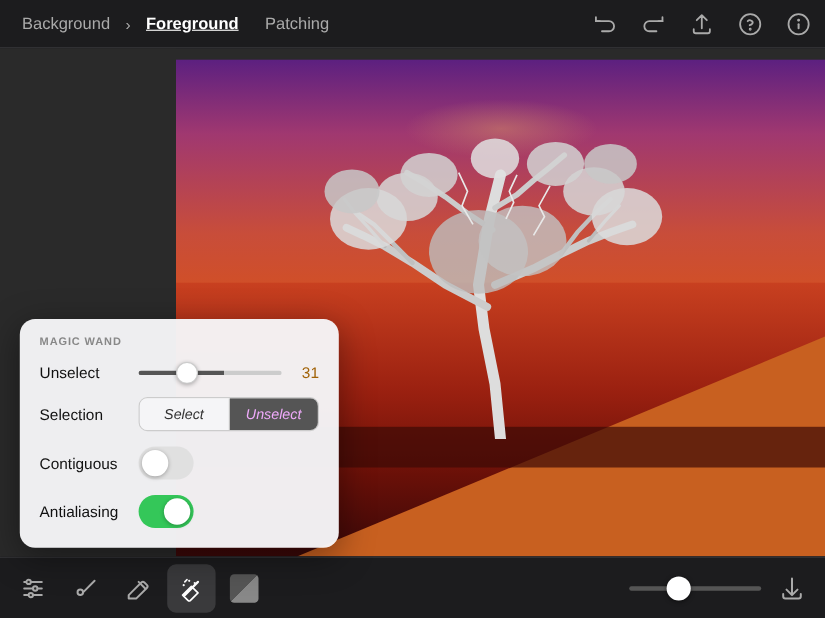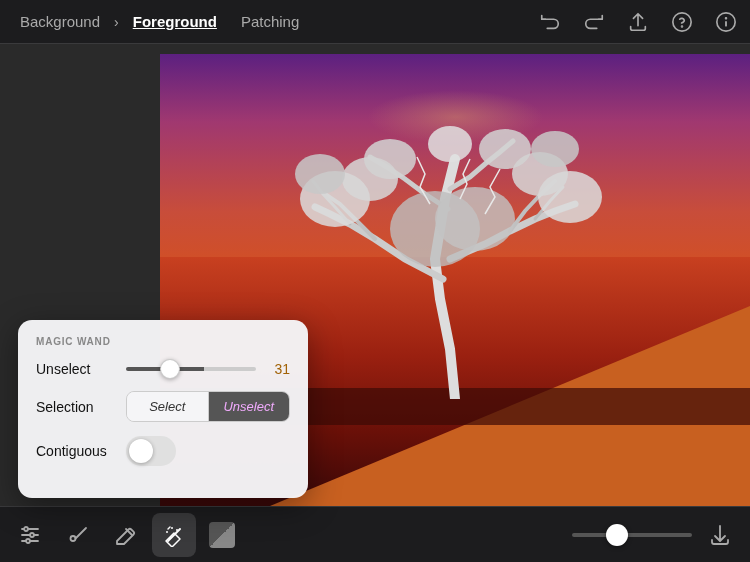--- a/index.html
+++ b/index.html
@@ -430,20 +430,28 @@
 
   <div class="panel-row">
     <div class="panel-row-label">Contiguous</div>
     <div class="panel-row-control">
       <div class="toggle-switch off">
         <div class="toggle-knob"></div>
       </div>
     </div>
   </div>
 
+  <div class="panel-row" style="margin-bottom:0;">
+    <div class="panel-row-label">Antialiasing</div>
+    <div class="panel-row-control">
+      <div class="toggle-switch on">
+        <div class="toggle-knob"></div>
+      </div>
+    </div>
+  </div>
 </div>
 
 <div class="bottom-toolbar">
   <div class="bottom-tools-left">
 
     <div class="tool-btn">
       <svg viewBox="0 0 24 24">
         <line x1="4" y1="6" x2="20" y2="6" stroke-linecap="round"></line>
         <line x1="4" y1="12" x2="20" y2="12" stroke-linecap="round"></line>
         <line x1="4" y1="18" x2="20" y2="18" stroke-linecap="round"></line>

